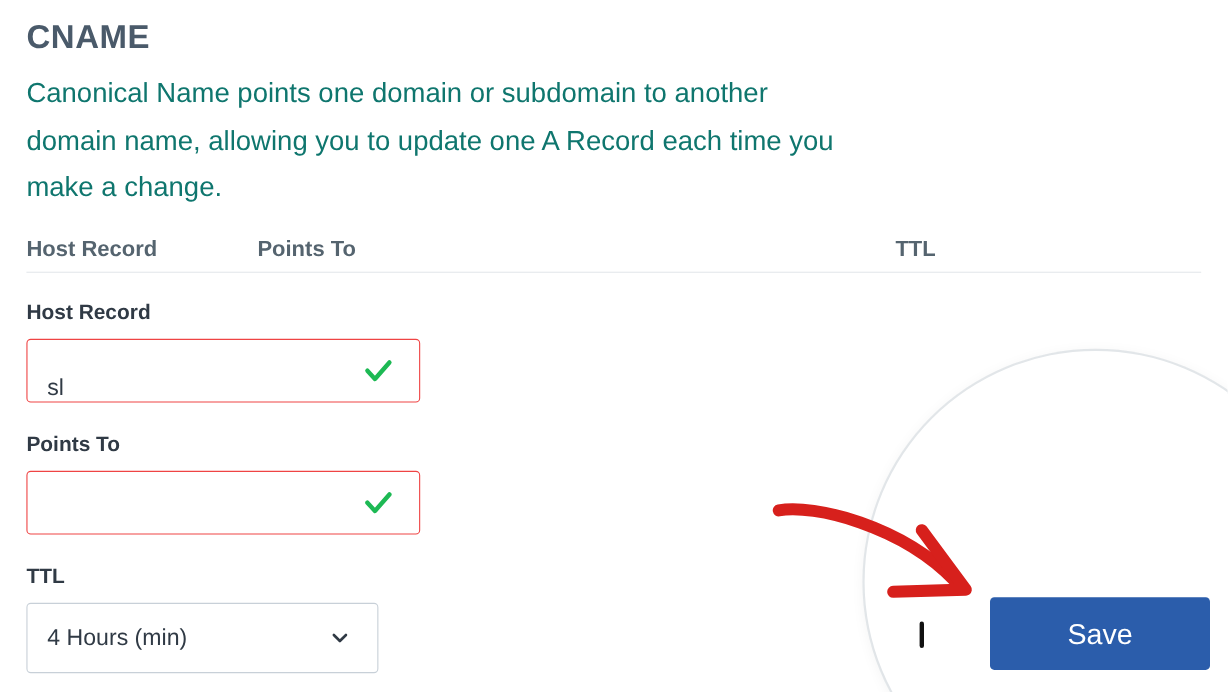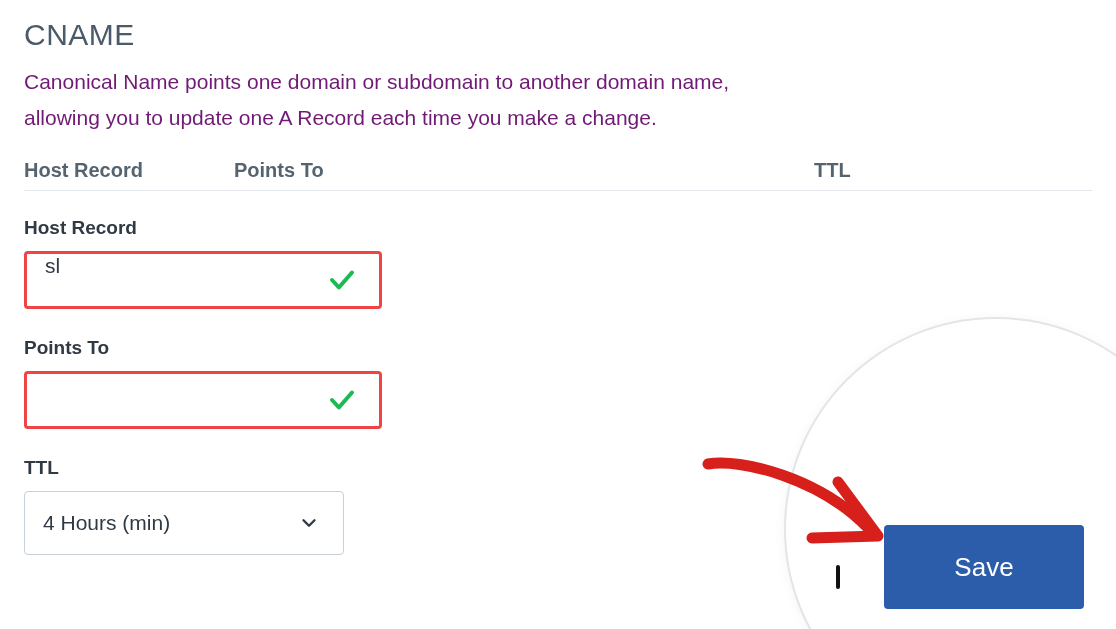--- a/index.html
+++ b/index.html
@@ -10,29 +10,29 @@
     font-family: -apple-system, BlinkMacSystemFont, "Segoe UI", Arial, sans-serif;
     color: #4a5a6a;
     overflow: hidden;
     position: relative;
   }
   .page {
     padding: 18px 24px;
   }
   .section-title {
     font-size: 30px;
-    font-weight: 400;
+    font-weight: 700;
     color: #4a5a6a;
     margin-bottom: 12px;
     letter-spacing: 0.5px;
   }
   .section-desc {
-    font-size: 21px;
+    font-size: 25px;
     line-height: 1.7;
-    color: #701a75;
+    color: #0f766e;
     font-weight: 400;
     max-width: 760px;
     margin-bottom: 24px;
   }
   .col-headers {
     display: flex;
     align-items: center;
     border-bottom: 1px solid #e4e8ec;
     padding-bottom: 8px;
     margin-bottom: 26px;
@@ -50,24 +50,24 @@
     display: block;
     font-size: 19px;
     font-weight: 700;
     color: #303a45;
     margin-bottom: 12px;
   }
   .input-wrap {
     position: relative;
     width: 358px;
     height: 58px;
-    border: 3px solid #ef4444;
+    border: 1px solid #ef4444;
     border-radius: 4px;
     display: flex;
-    align-items: flex-start;
+    align-items: flex-end;
     padding: 0 18px;
     background: #fff;
   }
   .input-wrap input {
     border: none;
     outline: none;
     font-size: 21px;
     color: #303a45;
     width: 100%;
     background: transparent;
@@ -120,24 +120,24 @@
     height: 420px;
     border-radius: 50%;
     background: #ffffff;
     box-shadow: 0 0 0 2px rgba(210,216,222,0.6), 0 2px 14px rgba(0,0,0,0.06);
     display: flex;
     align-items: center;
     justify-content: center;
   }
   .save-btn {
     position: absolute;
-    right: 32px;
+    right: 16px;
     bottom: 20px;
     width: 200px;
-    height: 84px;
+    height: 66px;
     background: #2b5dab;
     color: #ffffff;
     border: none;
     border-radius: 4px;
     font-size: 26px;
     font-weight: 500;
     cursor: pointer;
     display: flex;
     align-items: center;
     justify-content: center;

